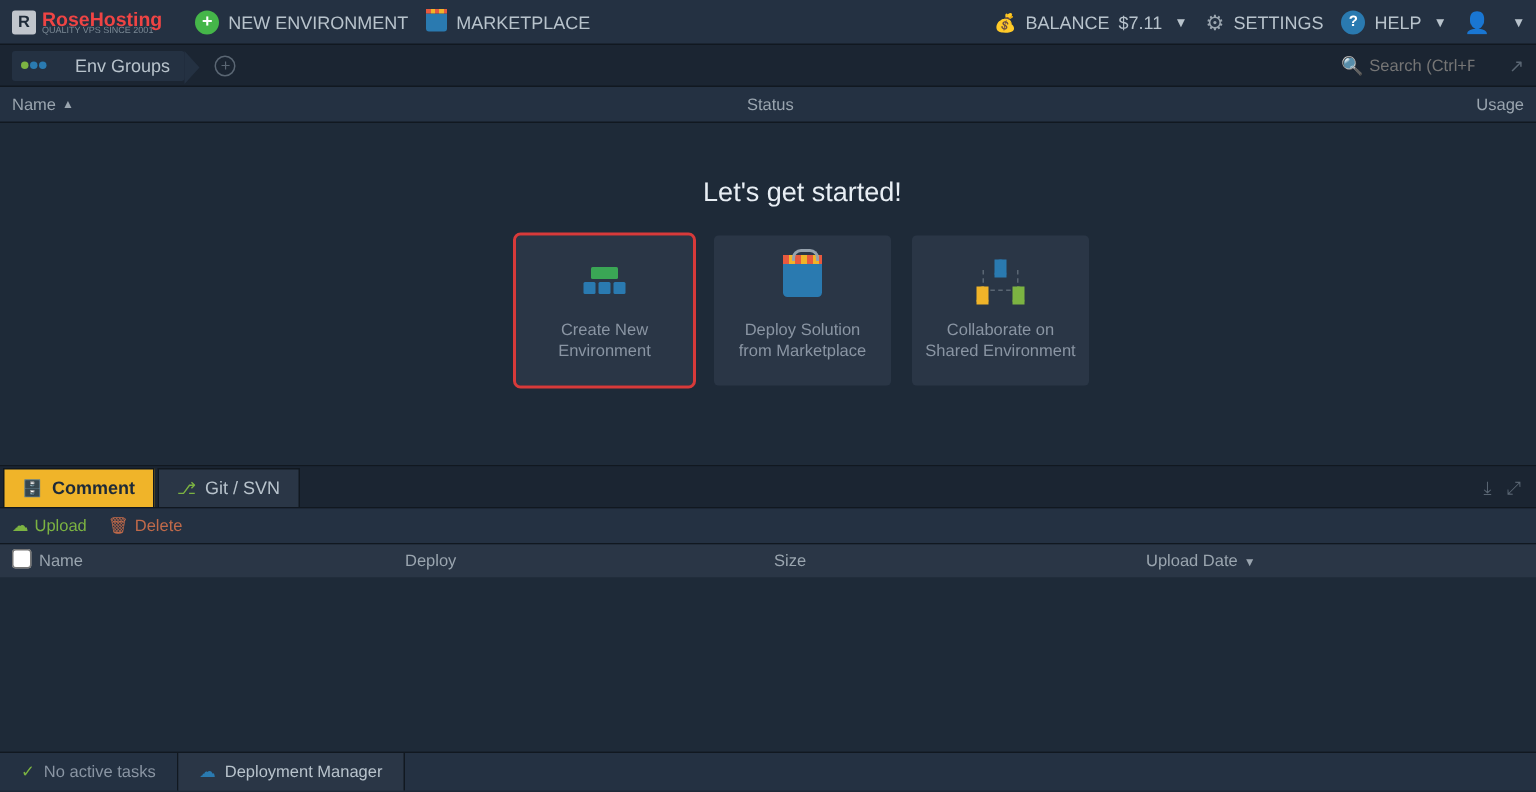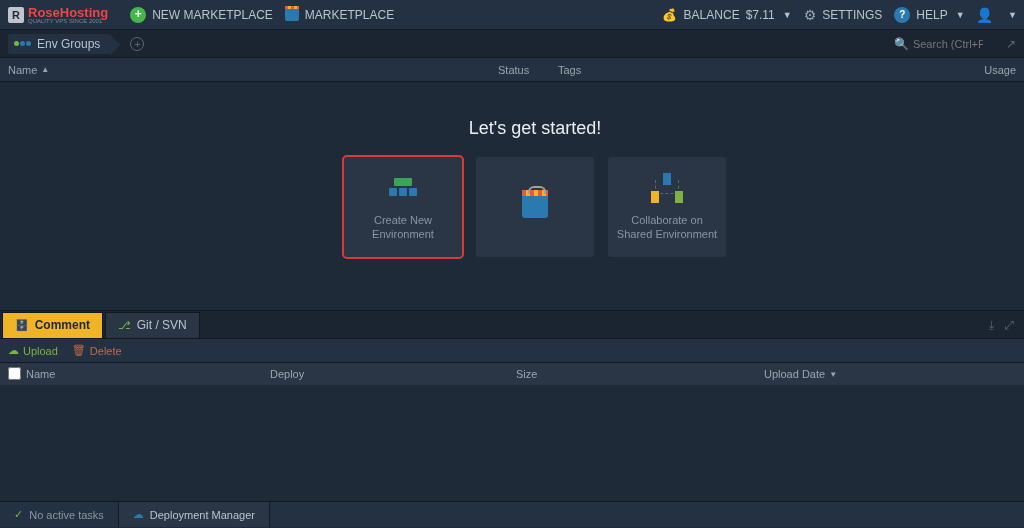--- a/index.html
+++ b/index.html
@@ -11,21 +11,21 @@
   .logo-sub { font-size: 6px; color: #7a8894; display: block; margin-top: -2px; }
   .top-btn { display: flex; align-items: center; gap: 6px; color: #b8c3cc; cursor: pointer; font-size: 12px; }
   .circle-plus { width: 16px; height: 16px; border-radius: 50%; background: #45b649; color: #fff; text-align: center; line-height: 15px; font-size: 12px; font-weight: bold; }
   .spacer { flex: 1; }
   .caret { font-size: 9px; margin-left: 2px; }
   .balance-ico { color: #f0b429; }
   .gear-ico { color: #9aa5af; font-size: 14px; }
   .help-ico { width: 16px; height: 16px; border-radius: 50%; background: #2a7ab0; color: #fff; text-align: center; line-height: 16px; font-weight: bold; font-size: 10px; }
   .user-ico { color: #7cb342; font-size: 14px; }
   .envgroup-bar { height: 28px; background: #1b2532; display: flex; align-items: center; padding: 0 8px; gap: 6px; position: relative; border-bottom: 1px solid #111820;}
-  .env-chip { display: flex; align-items: center; gap: 6px; background: #243142; padding: 3px 10px 3px 6px; border-radius: 2px; position: relative; }
+  .env-chip { display: flex; align-items: center; gap: 19px; background: #243142; padding: 3px 10px 3px 6px; border-radius: 2px; position: relative; }
   .env-chip::after { content: ""; position: absolute; right: -10px; top: 0; width: 0; height: 0; border-top: 11px solid transparent; border-bottom: 11px solid transparent; border-left: 10px solid #243142;}
   .env-dots { display: flex; gap: 1px;}
   .env-dots span { width: 5px; height: 5px; border-radius: 50%; background: #2a7ab0; }
   .env-dots span:first-child { background: #7cb342;}
   .env-plus { width: 14px; height: 14px; border-radius: 50%; border: 1px solid #5a6673; color: #5a6673; text-align: center; line-height: 12px; font-size: 11px; margin-left: 14px;}
   .search-box { margin-left: auto; width: 100px; display: flex; align-items: center; gap: 4px; color: #5a6673; }
   .search-box input { background: transparent; border: none; outline: none; color: #b8c3cc; width: 70px; font-size: 11px; }
   .pop-icon { color: #5a6673; margin-left: 6px; cursor: pointer; }
   .col-header { height: 24px; background: #243142; display: flex; align-items: center; padding: 0 8px; font-size: 11px; color: #9aa5af; border-bottom: 1px solid #111820;}
   .col-name { flex: 0 0 490px; display: flex; align-items: center; gap: 4px;}
@@ -93,21 +93,21 @@
 <div class="topbar">
   <div class="logo">
     <div class="logo-icon">R</div>
     <div>
       <span class="logo-text">RoseHosting</span>
       <span class="logo-sub">QUALITY VPS SINCE 2001</span>
     </div>
   </div>
   <div class="top-btn">
     <span class="circle-plus">+</span>
-    <span>NEW MARKETPLACE</span>
+    <span>NEW ENVIRONMENT</span>
   </div>
   <div class="top-btn">
     <span class="mkt-small"></span>
     <span>MARKETPLACE</span>
   </div>
   <div class="spacer"></div>
   <div class="top-btn">
     <span class="balance-ico">💰</span>
     <span>BALANCE</span>
     <span>$7.11</span>
@@ -146,21 +146,20 @@
   </div>
   <span class="pop-icon">↗</span>
 </div>
 
 <div class="col-header">
   <div class="col-name">
     <span>Name</span>
     <span class="sort-caret">▲</span>
   </div>
   <div class="col-status"><span>Status</span></div>
-  <div class="col-tags"><span>Tags</span></div>
   <div class="col-usage"><span>Usage</span></div>
 </div>
 
 <div class="welcome">
   <h2>Let's get started!</h2>
   <div class="cards">
     <div class="card highlight">
       <div class="card-icon">
         <div class="ic-env">
             <div class="r1"></div>
@@ -172,20 +171,23 @@
           </div>
       </div>
       <div class="card-label">
         <span>Create New</span><br><span>Environment</span>
       </div>
     </div>
     <div class="card">
       <div class="card-icon">
           <div class="ic-mkt"></div>
         </div>
+      <div class="card-label">
+        <span>Deploy Solution</span><br><span>from Marketplace</span>
+      </div>
     </div>
     <div class="card">
       <div class="card-icon">
         <div class="ic-collab">
             <div class="line"></div>
             <div class="p p1"></div>
             <div class="p p2"></div>
             <div class="p p3"></div>
           </div>
       </div>

